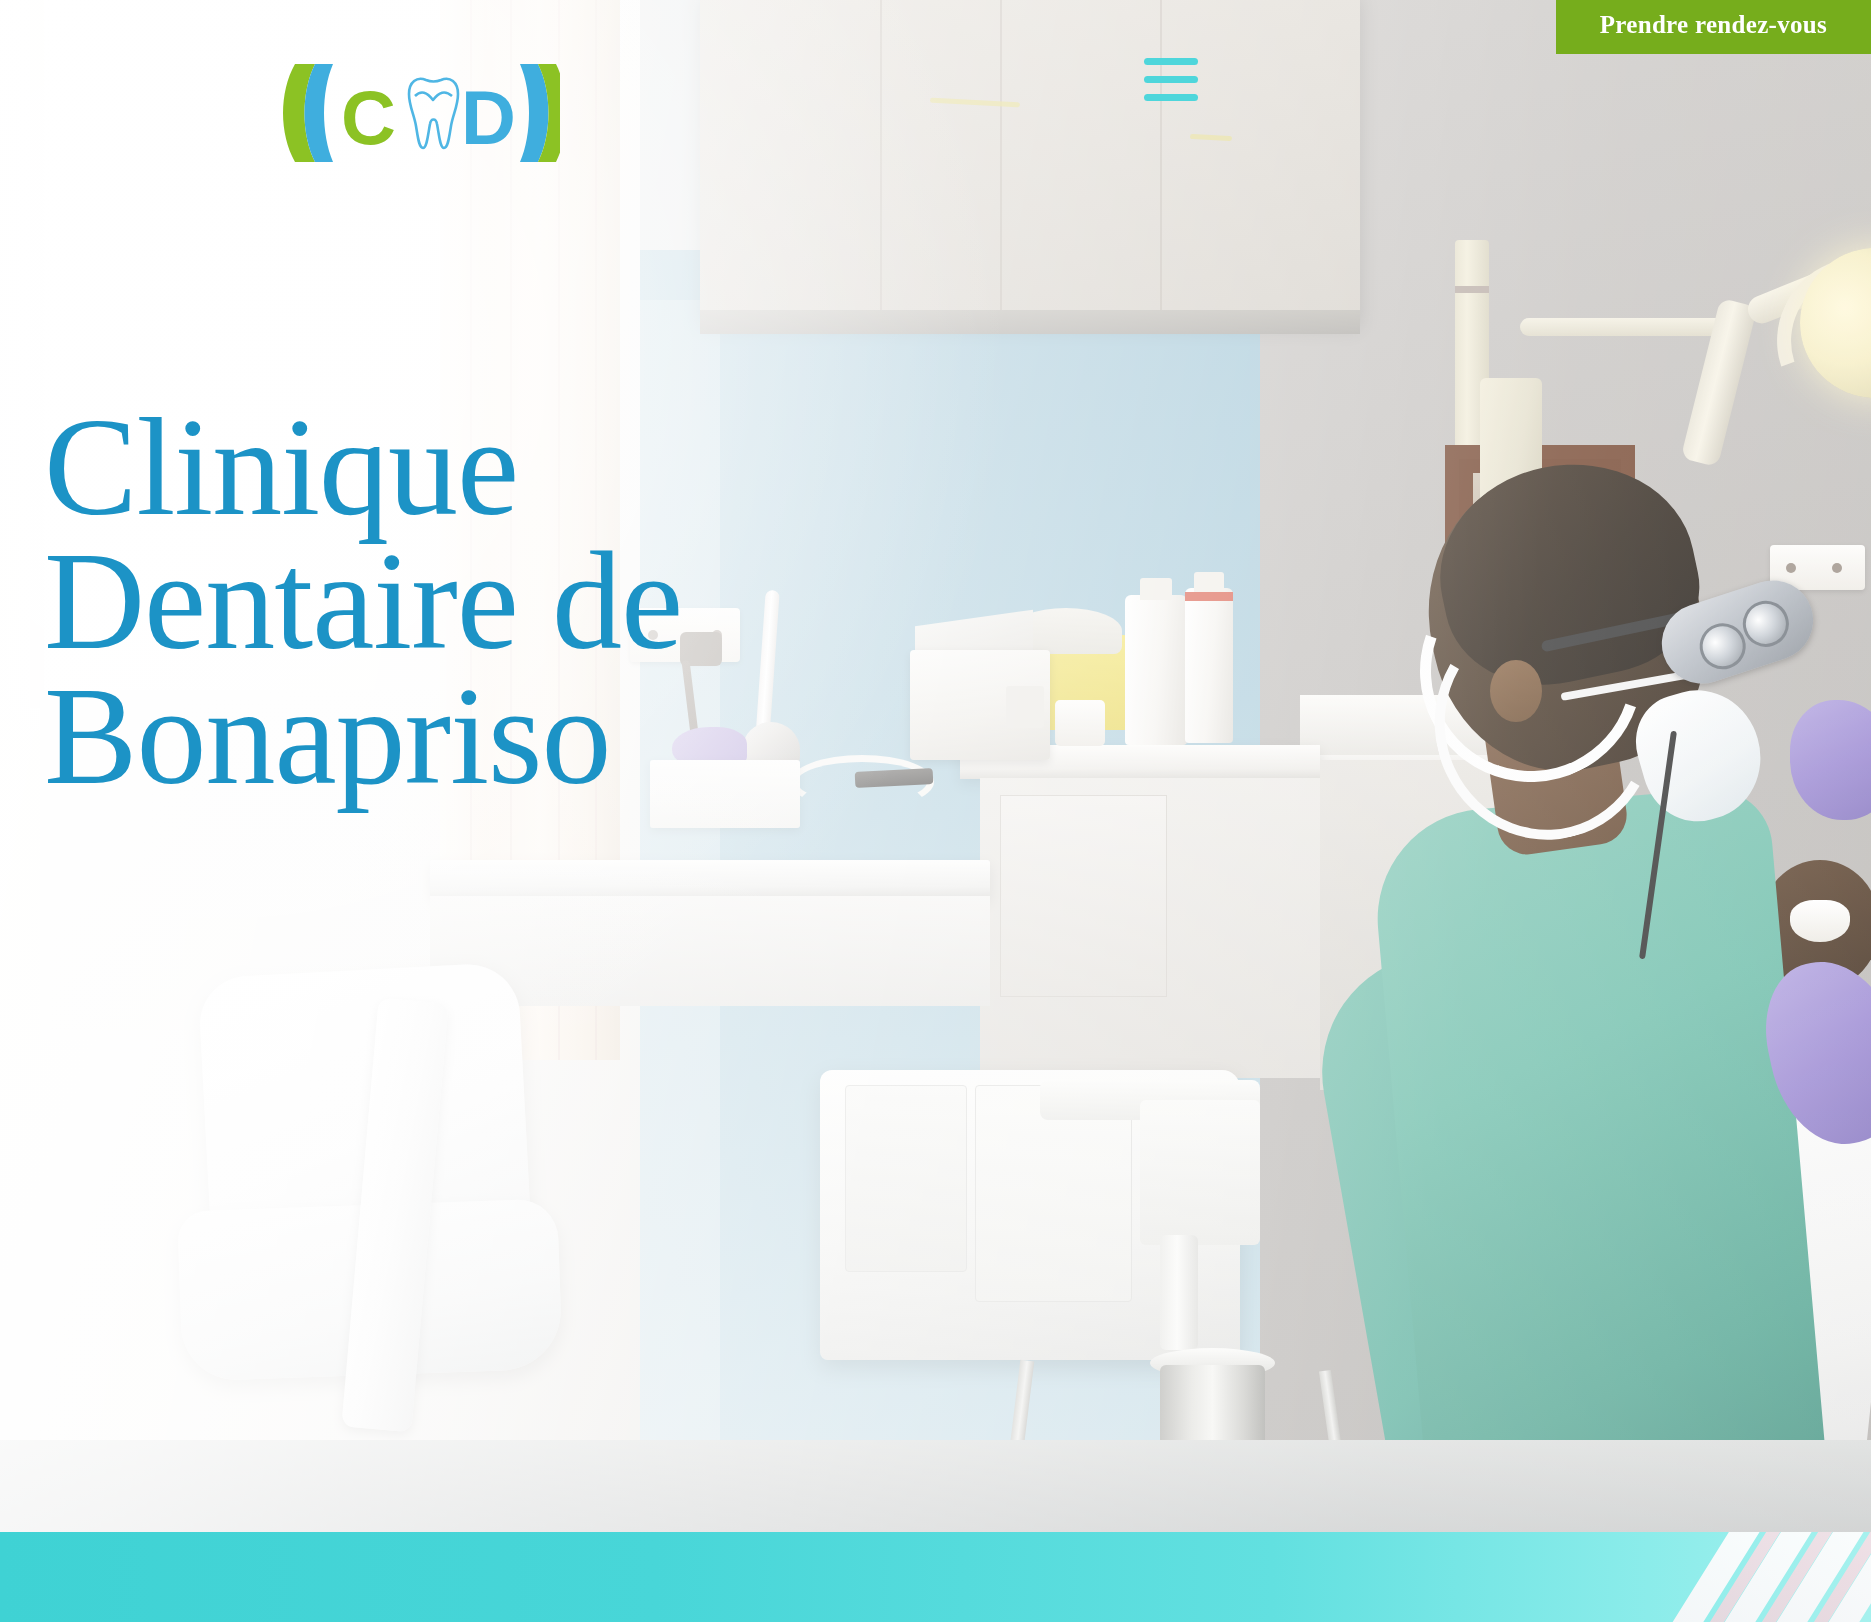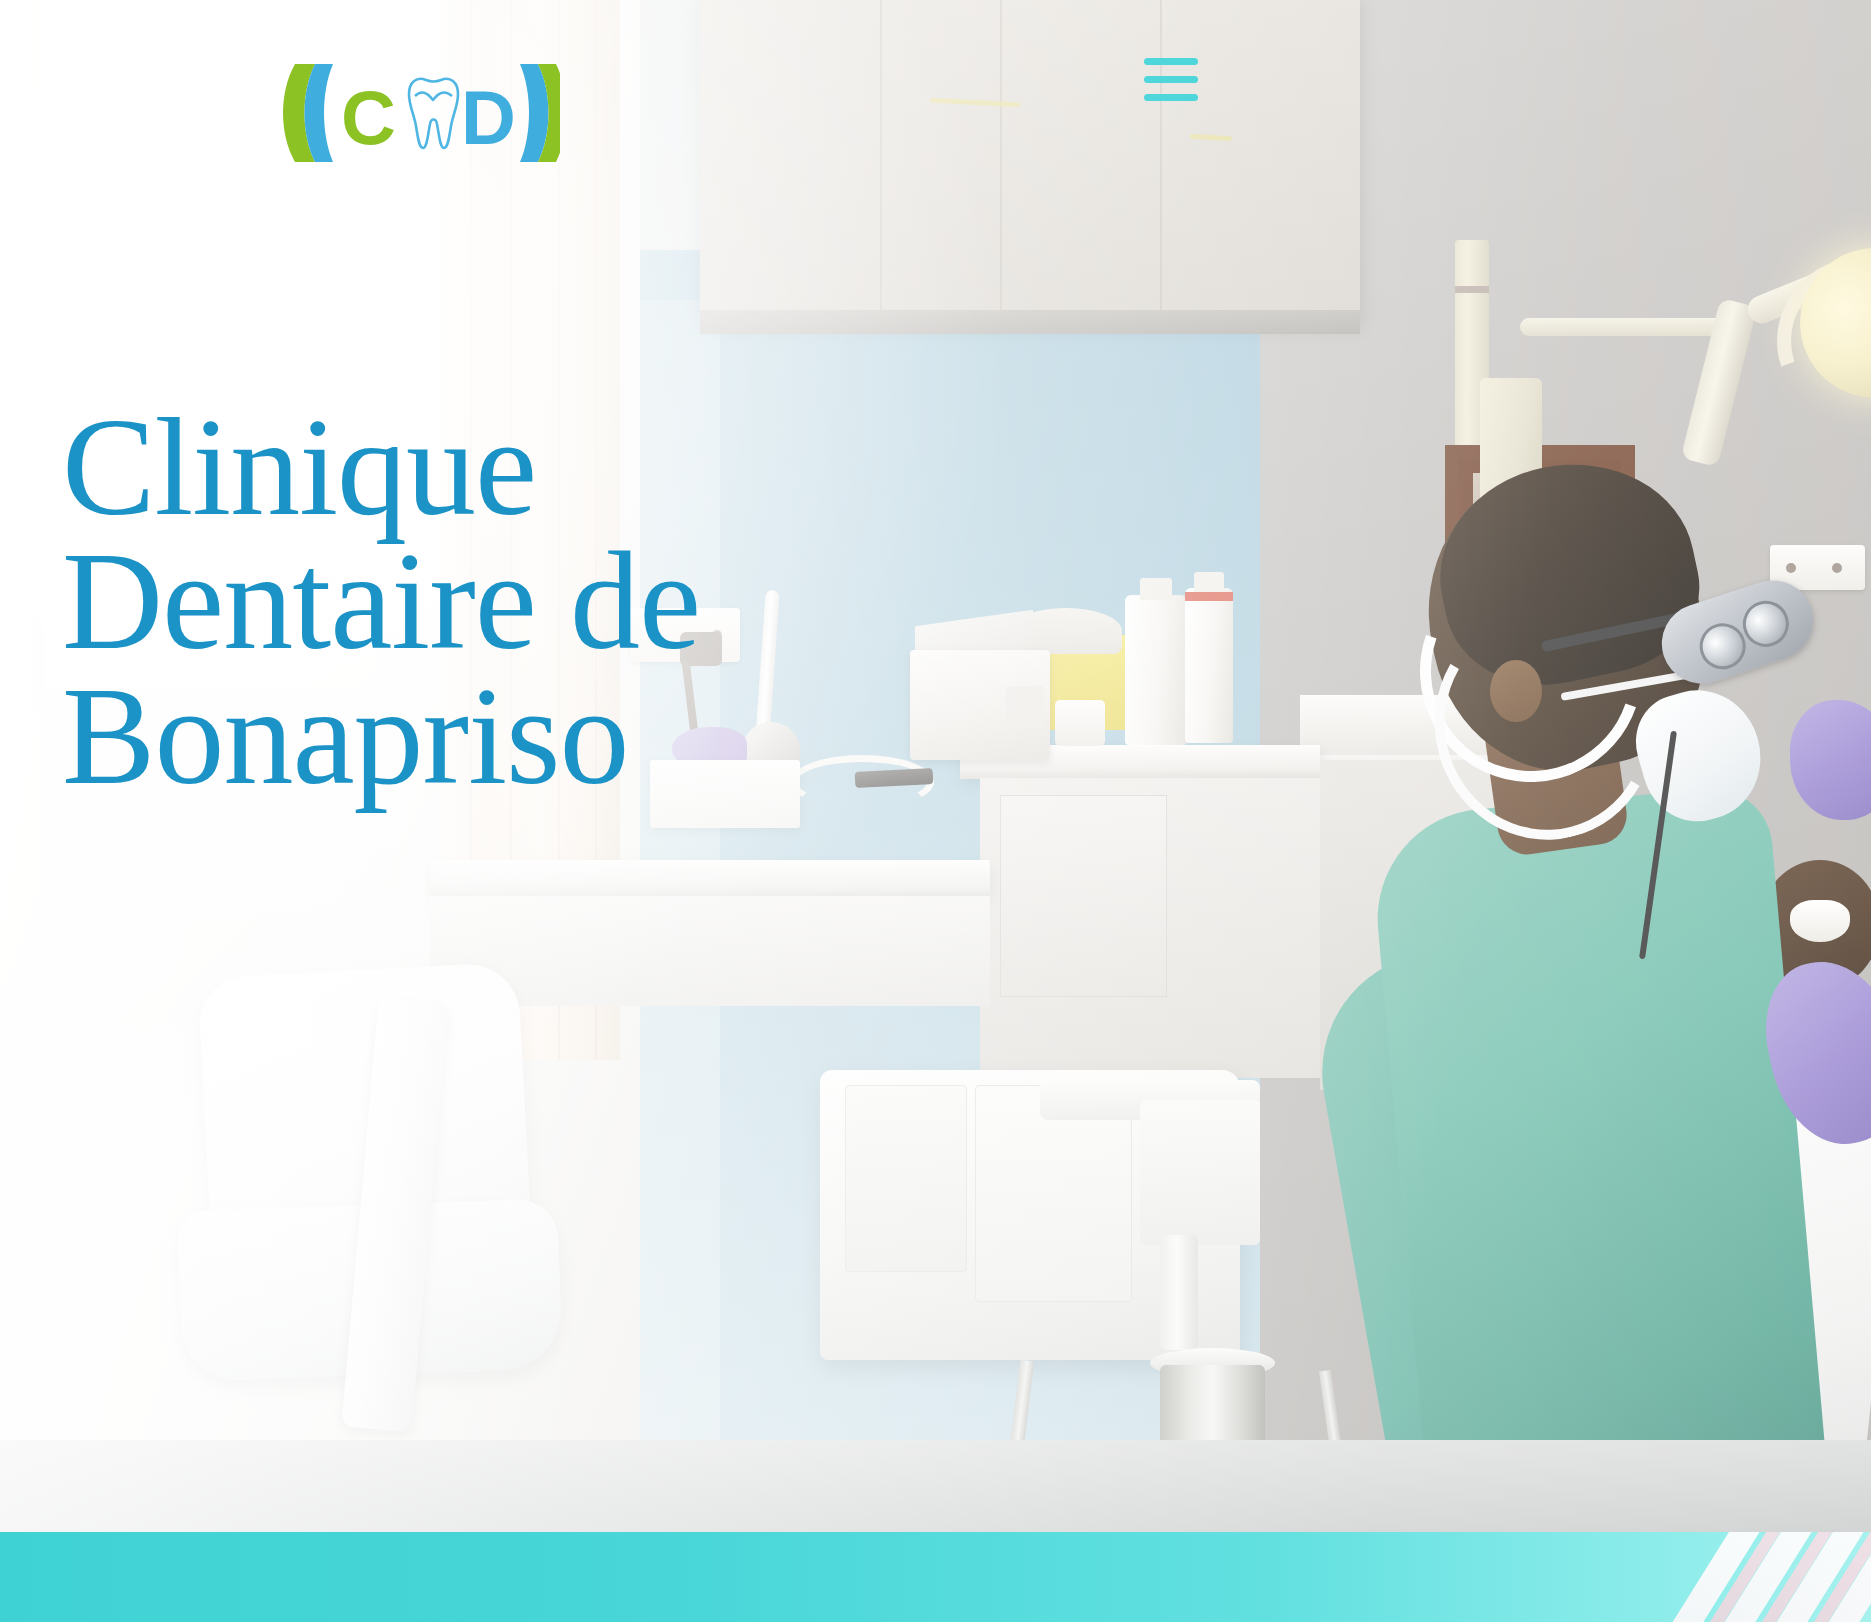--- a/index.html
+++ b/index.html
@@ -642,21 +642,21 @@
     height: 7px;
     border-radius: 4px;
     background: #4ED6DB;
   }
   .menu-bar:nth-child(1) { top: 2px; }
   .menu-bar:nth-child(2) { top: 20px; }
   .menu-bar:nth-child(3) { top: 38px; }
 
   .hero {
     position: absolute;
-    left: 62px;
+    left: 44px;
     top: 400px;
     width: 1450px;
     z-index: 30;
   }
   .hero-title {
     font-family: "Liberation Serif", "DejaVu Serif", serif;
     font-weight: normal;
     color: #1C93C6;
     font-size: 140px;
     line-height: 0.96;
@@ -830,20 +830,21 @@
     <div class="cord-thin"></div>
     <div class="glove-hand" style="left:1790px; top:700px; width:105px; height:120px;"></div>
     <div class="glove-hand" style="left:1770px; top:960px; width:130px; height:185px; transform:rotate(-12deg);"></div>
 
     <div class="floor"></div>
 
     <div class="wash"></div>
     <div class="wash2"></div>
   </div>
 
+  <div class="cta-button">Prendre rendez-vous</div>
 
   <div class="menu-btn">
     <span class="menu-bar"></span>
     <span class="menu-bar"></span>
     <span class="menu-bar"></span>
   </div>
 
   <div class="logo">
     <svg viewBox="0 0 285 110" width="285" height="110">
 

